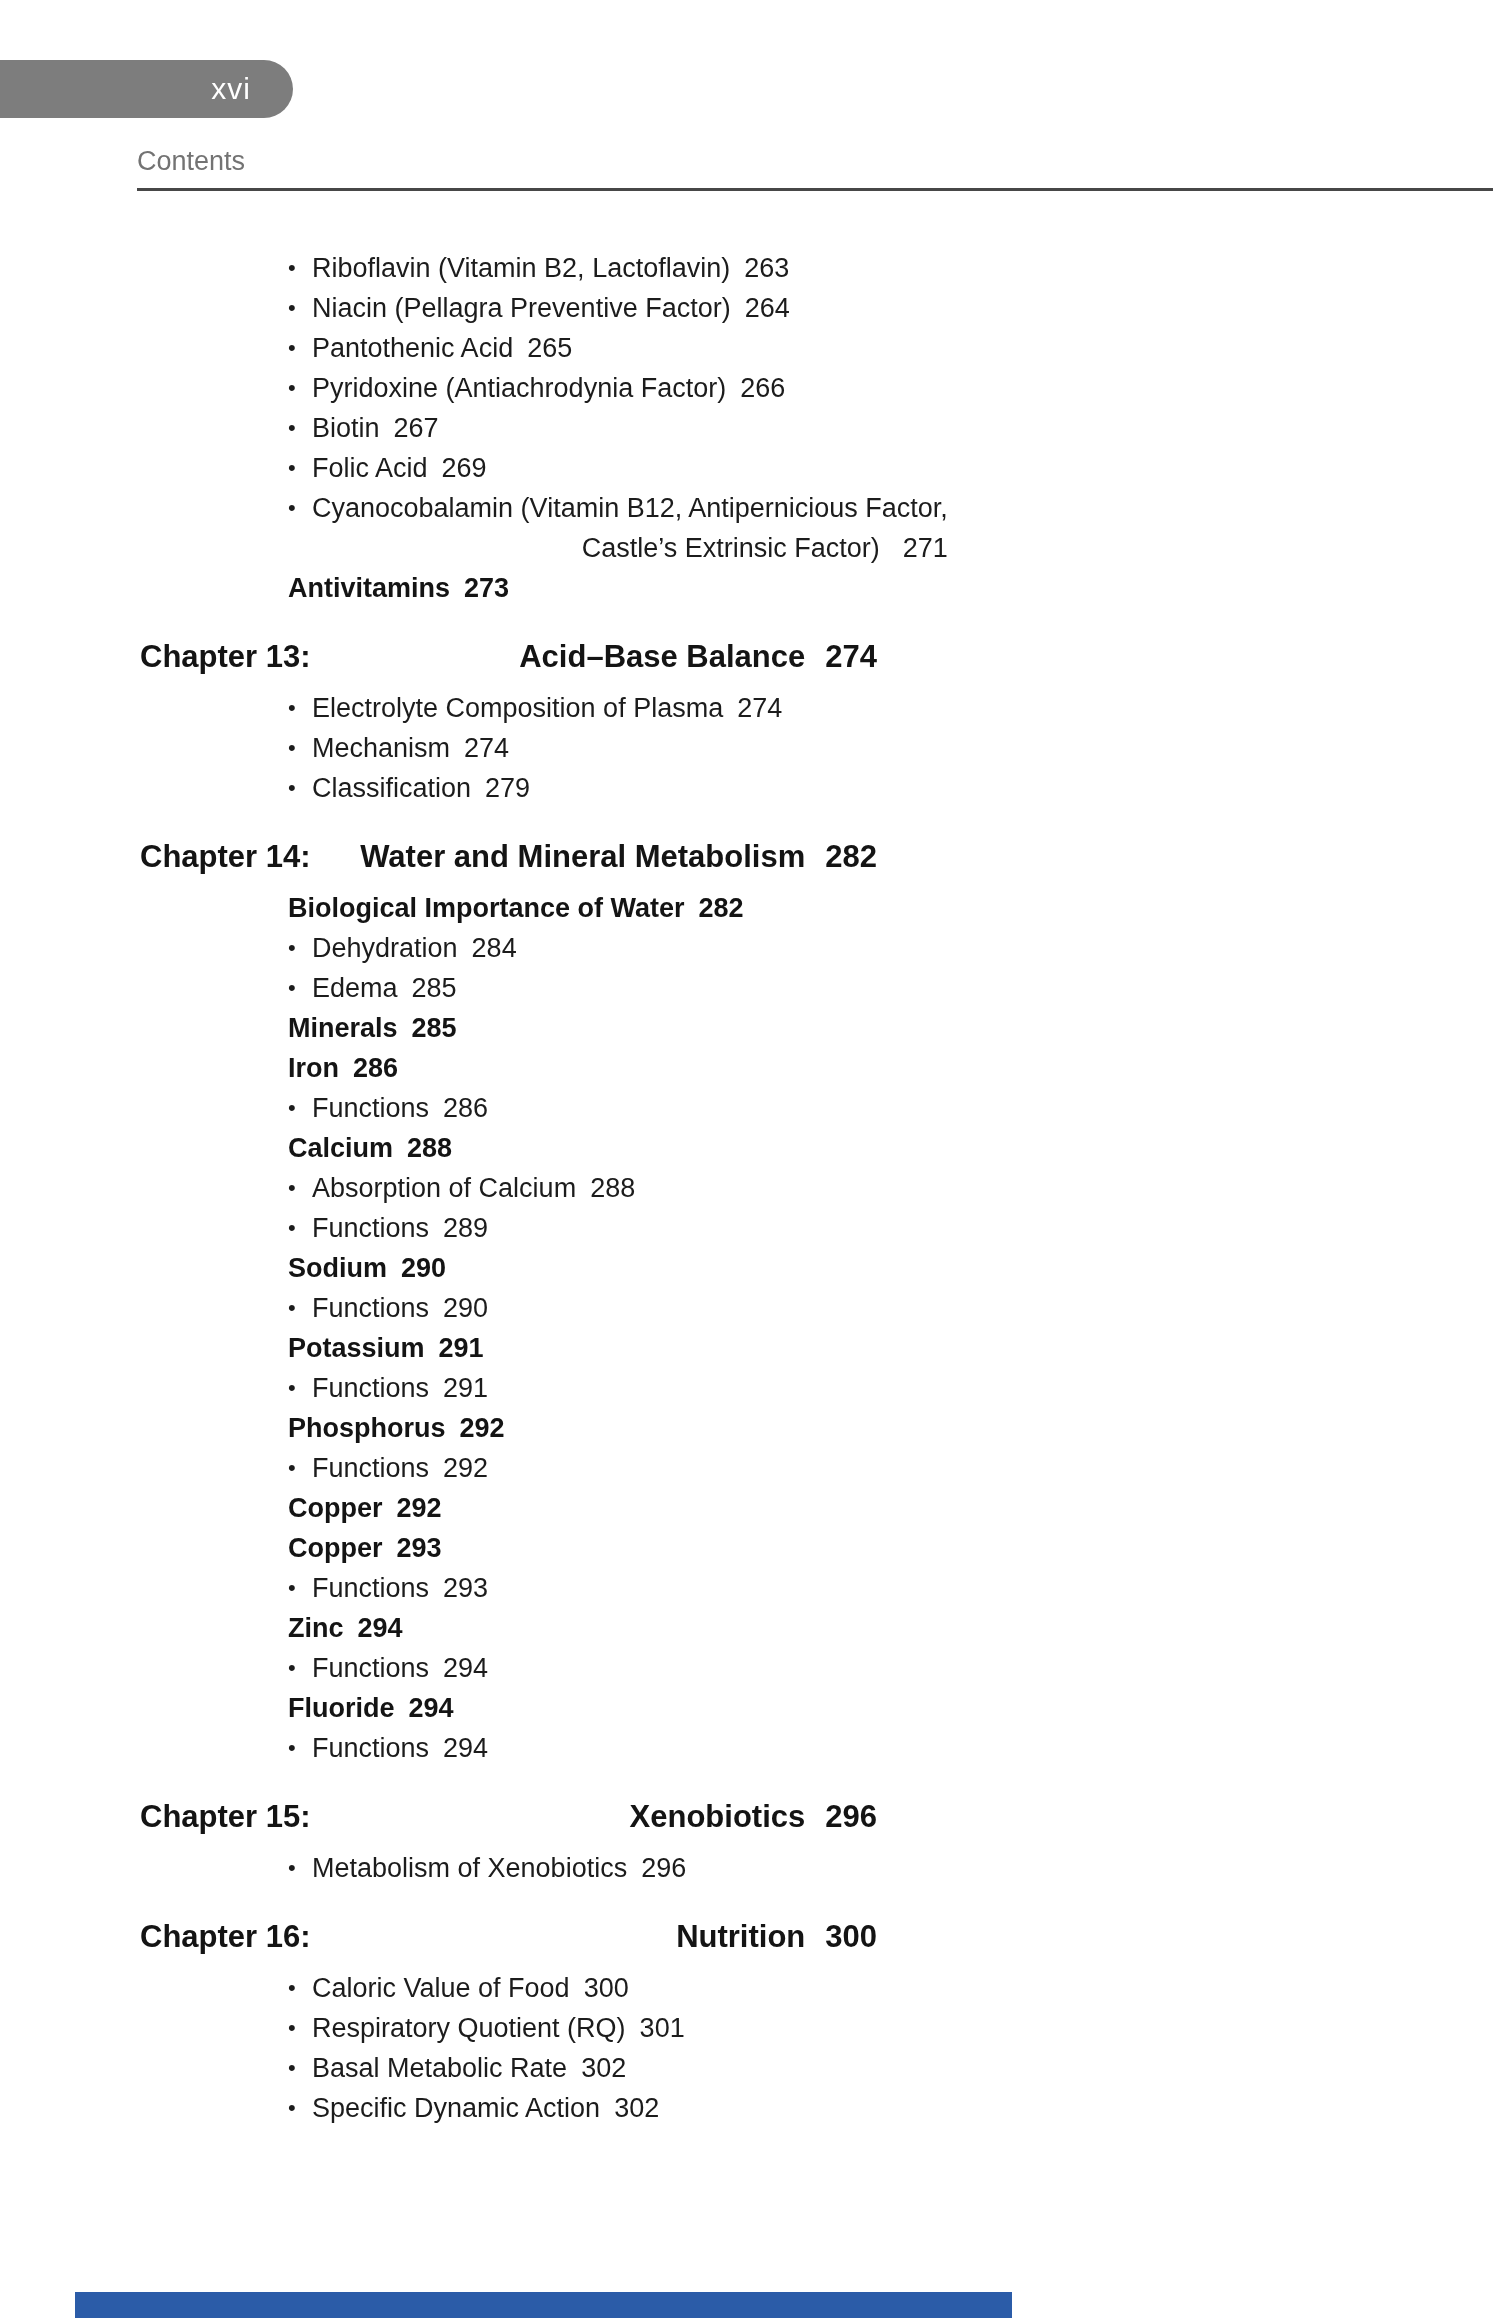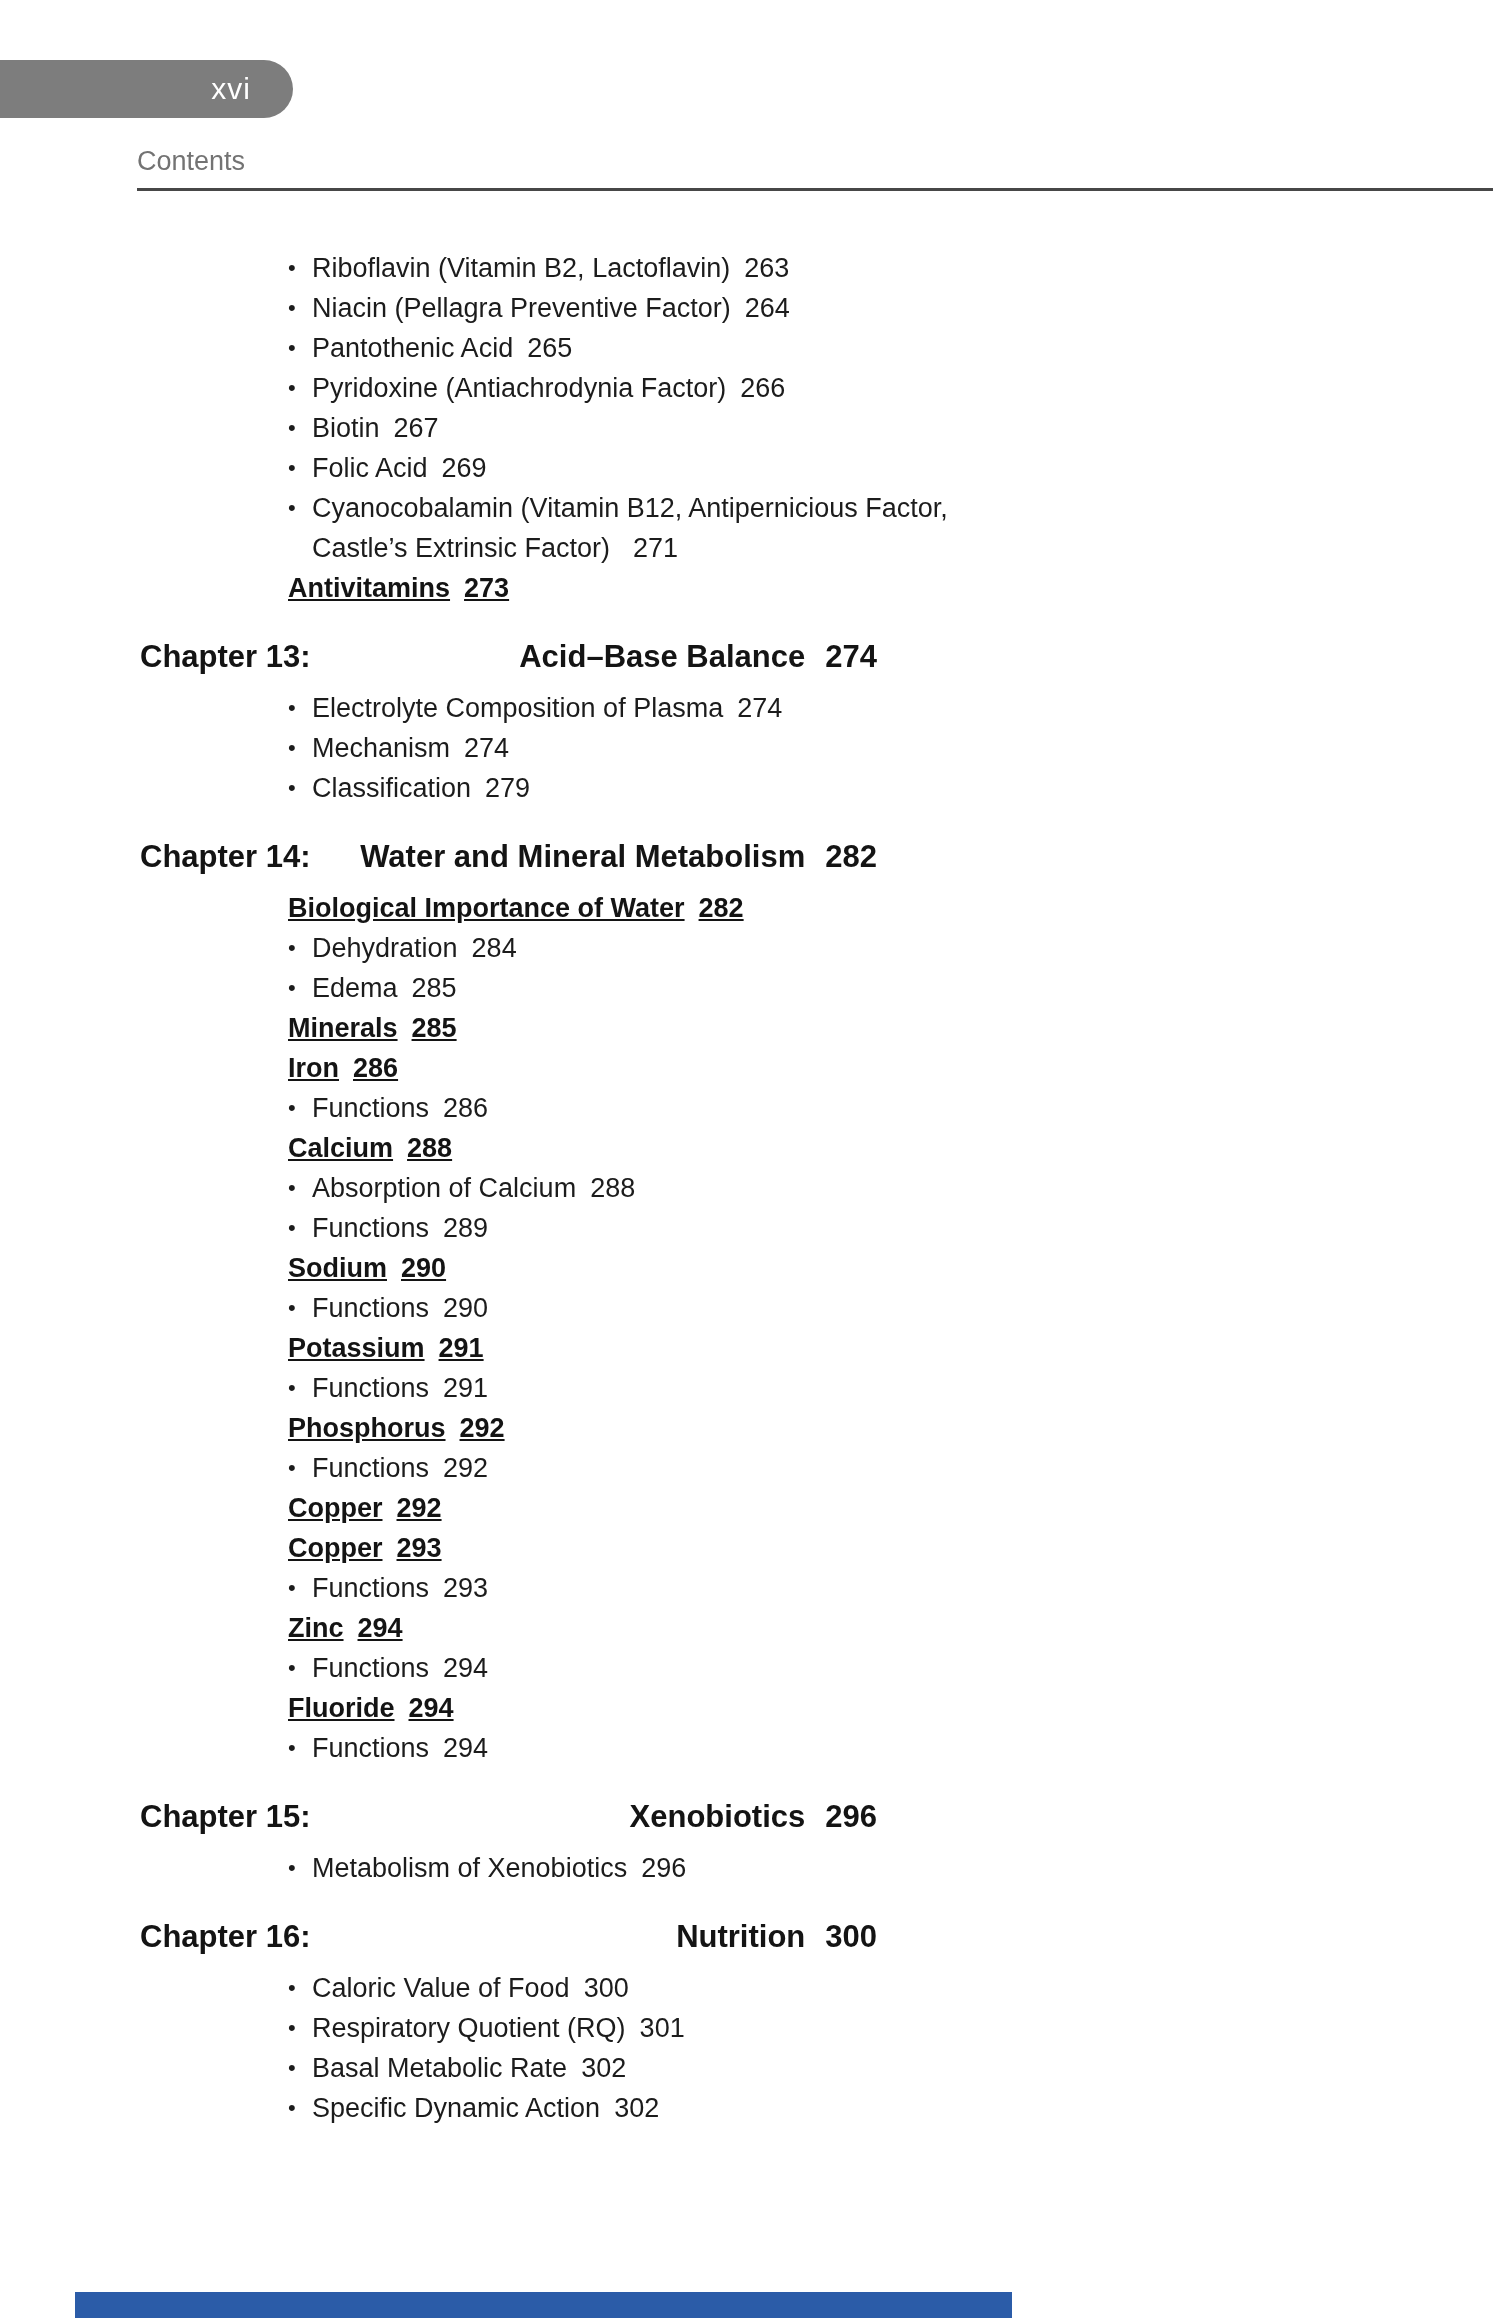--- a/index.html
+++ b/index.html
@@ -32,25 +32,25 @@
     font-weight:bold;font-size:31px;line-height:46px;
     margin:26px 0 8px 0;color:#141414;
   }
   .chapter-label{min-width:150px;}
   .chapter-title{flex:1;text-align:right;}
   .chapter-page{margin-left:20px;}
   .entry{
     display:flex;align-items:flex-start;
     font-size:27px;line-height:40px;margin-left:148px;color:#1c1c1c;
   }
-  .bold-entry{font-weight:bold;color:#141414;text-decoration:underline;}
+  .bold-entry{font-weight:bold;color:#141414;}
   .bullet{
     width:24px;flex:0 0 24px;font-size:22px;line-height:40px;color:#1c1c1c;
   }
-  .entry-body{display:flex;flex-direction:column;}
+  .entry-body{display:flex;flex-direction:column;align-items:flex-end;}
   .entry-line{display:block;white-space:nowrap;}
   .entry-page{margin-left:14px;}
   .entry-page.wide{margin-left:23px;}
   
   .footer-bar{
     position:absolute;left:75px;bottom:0;width:937px;height:26px;background:#2b5ca8;
   }
 </style>
 </head>
 <body>

